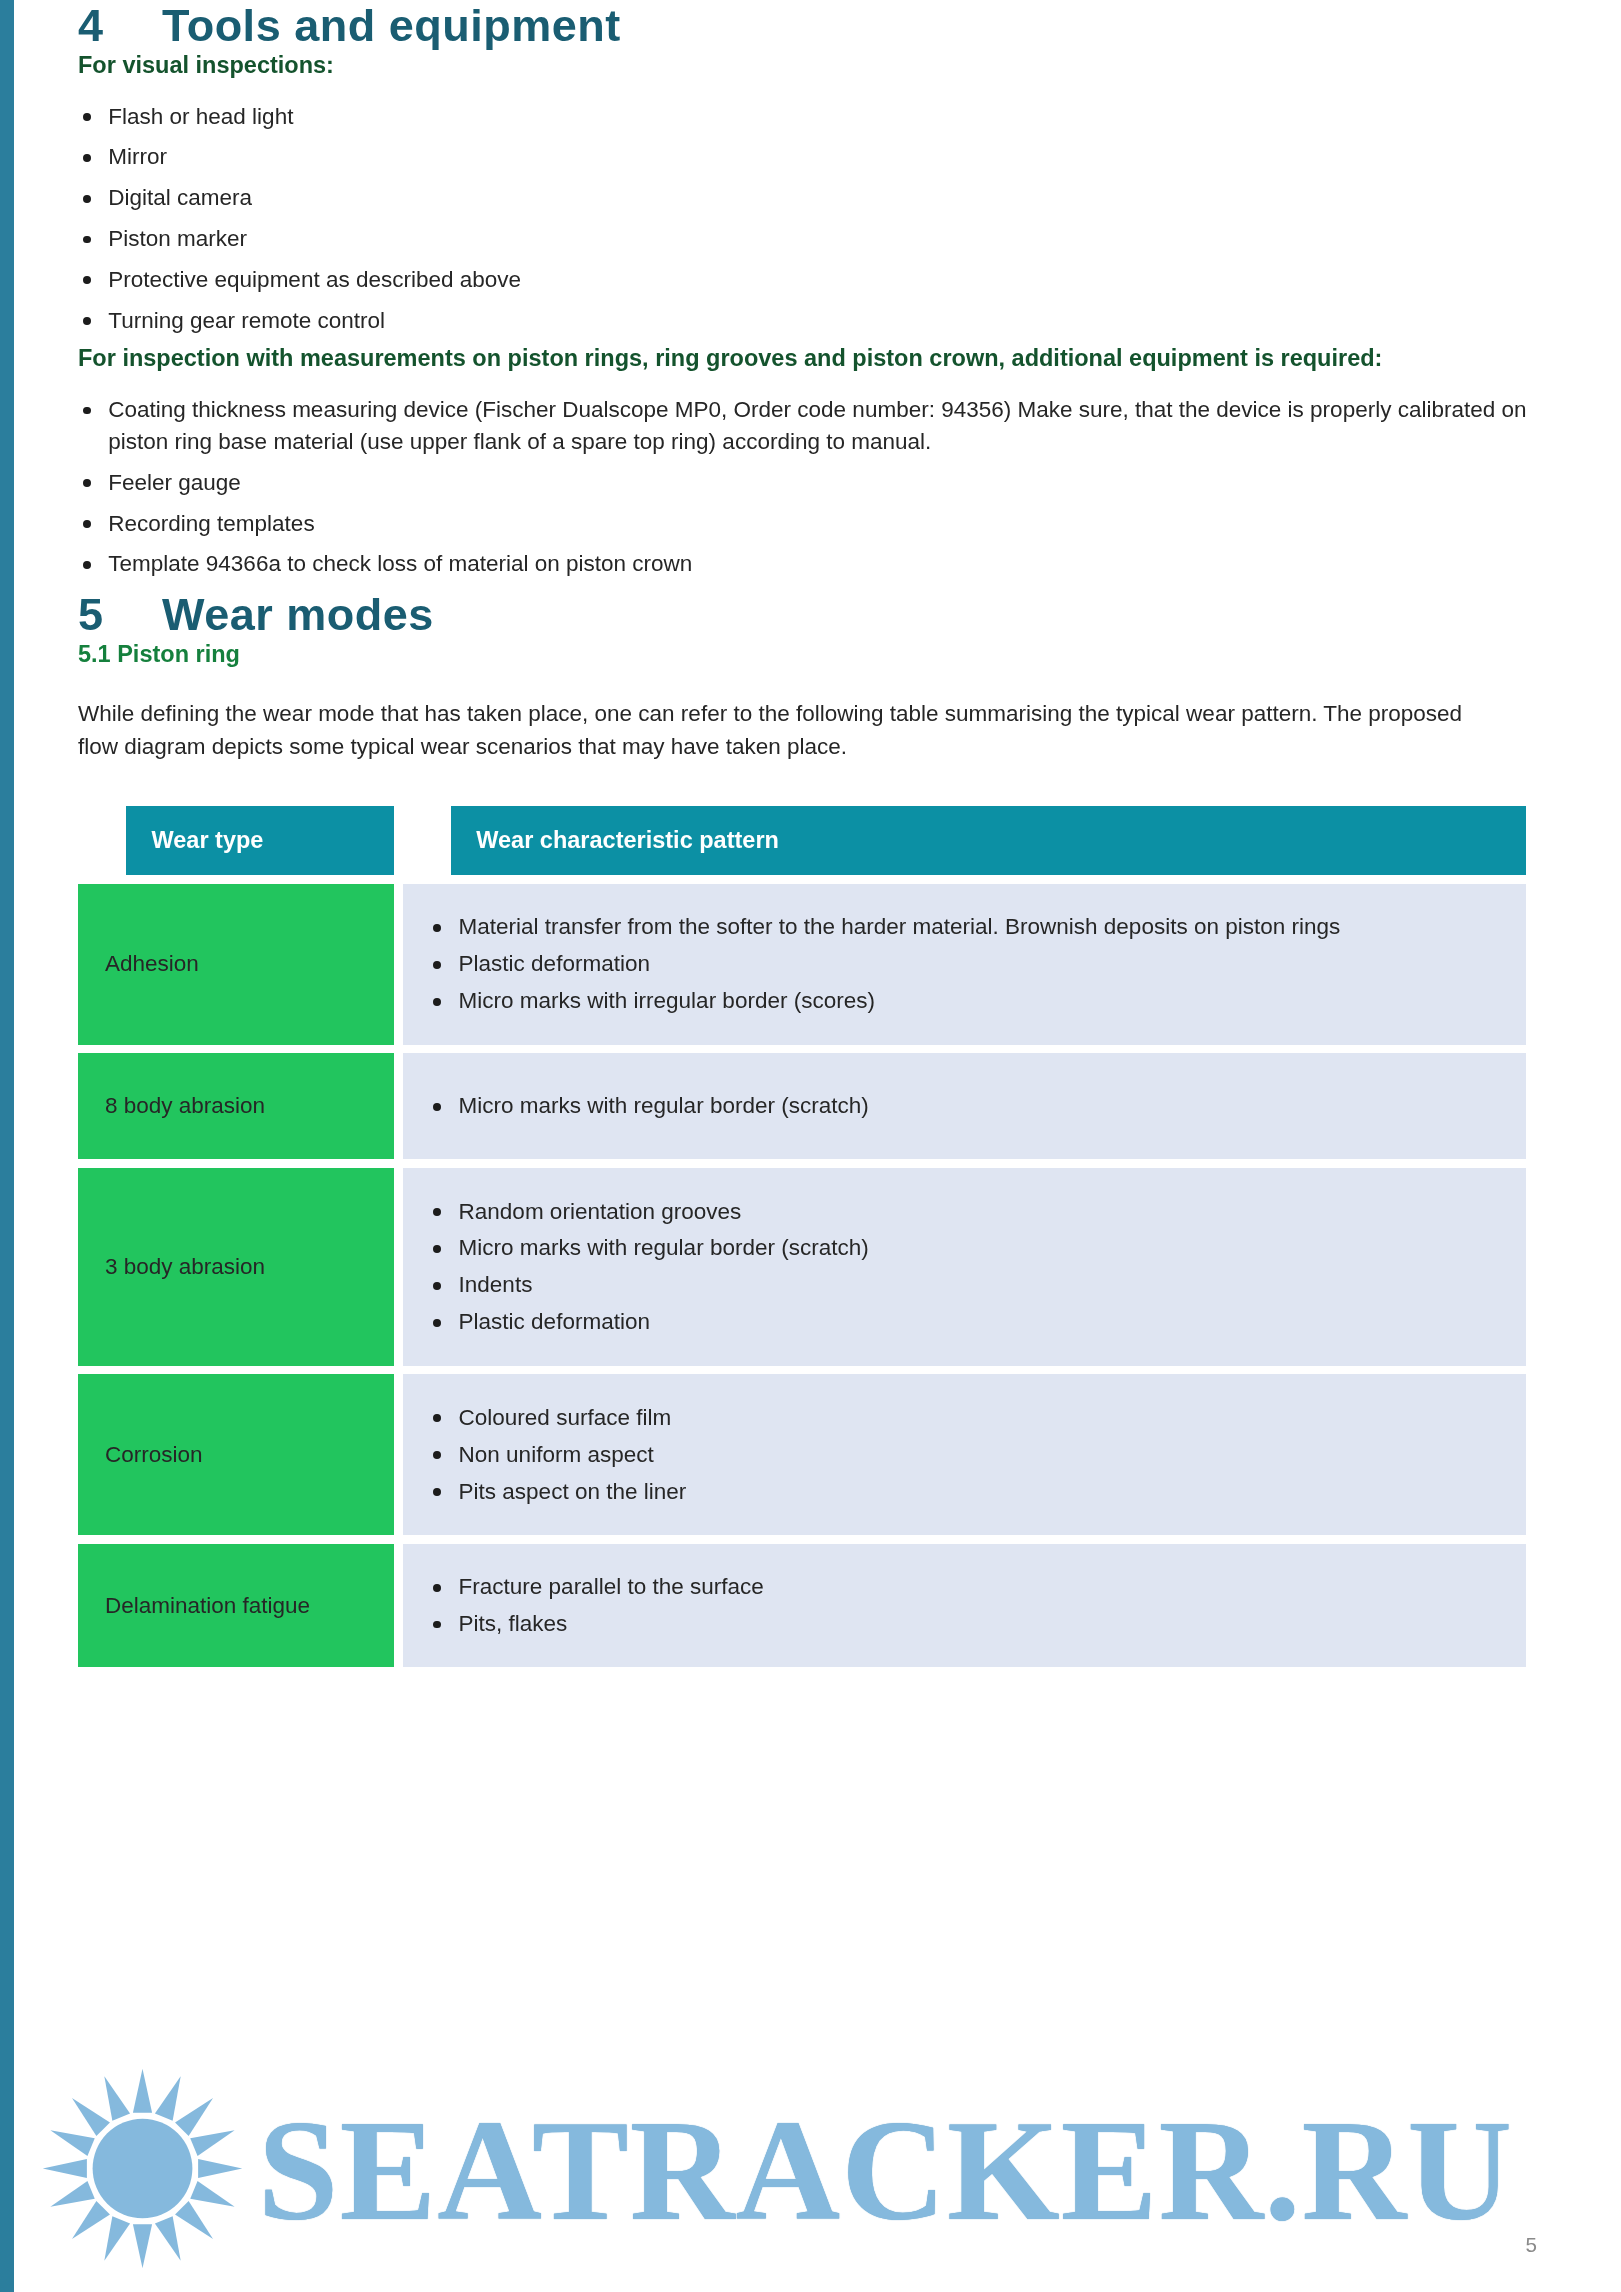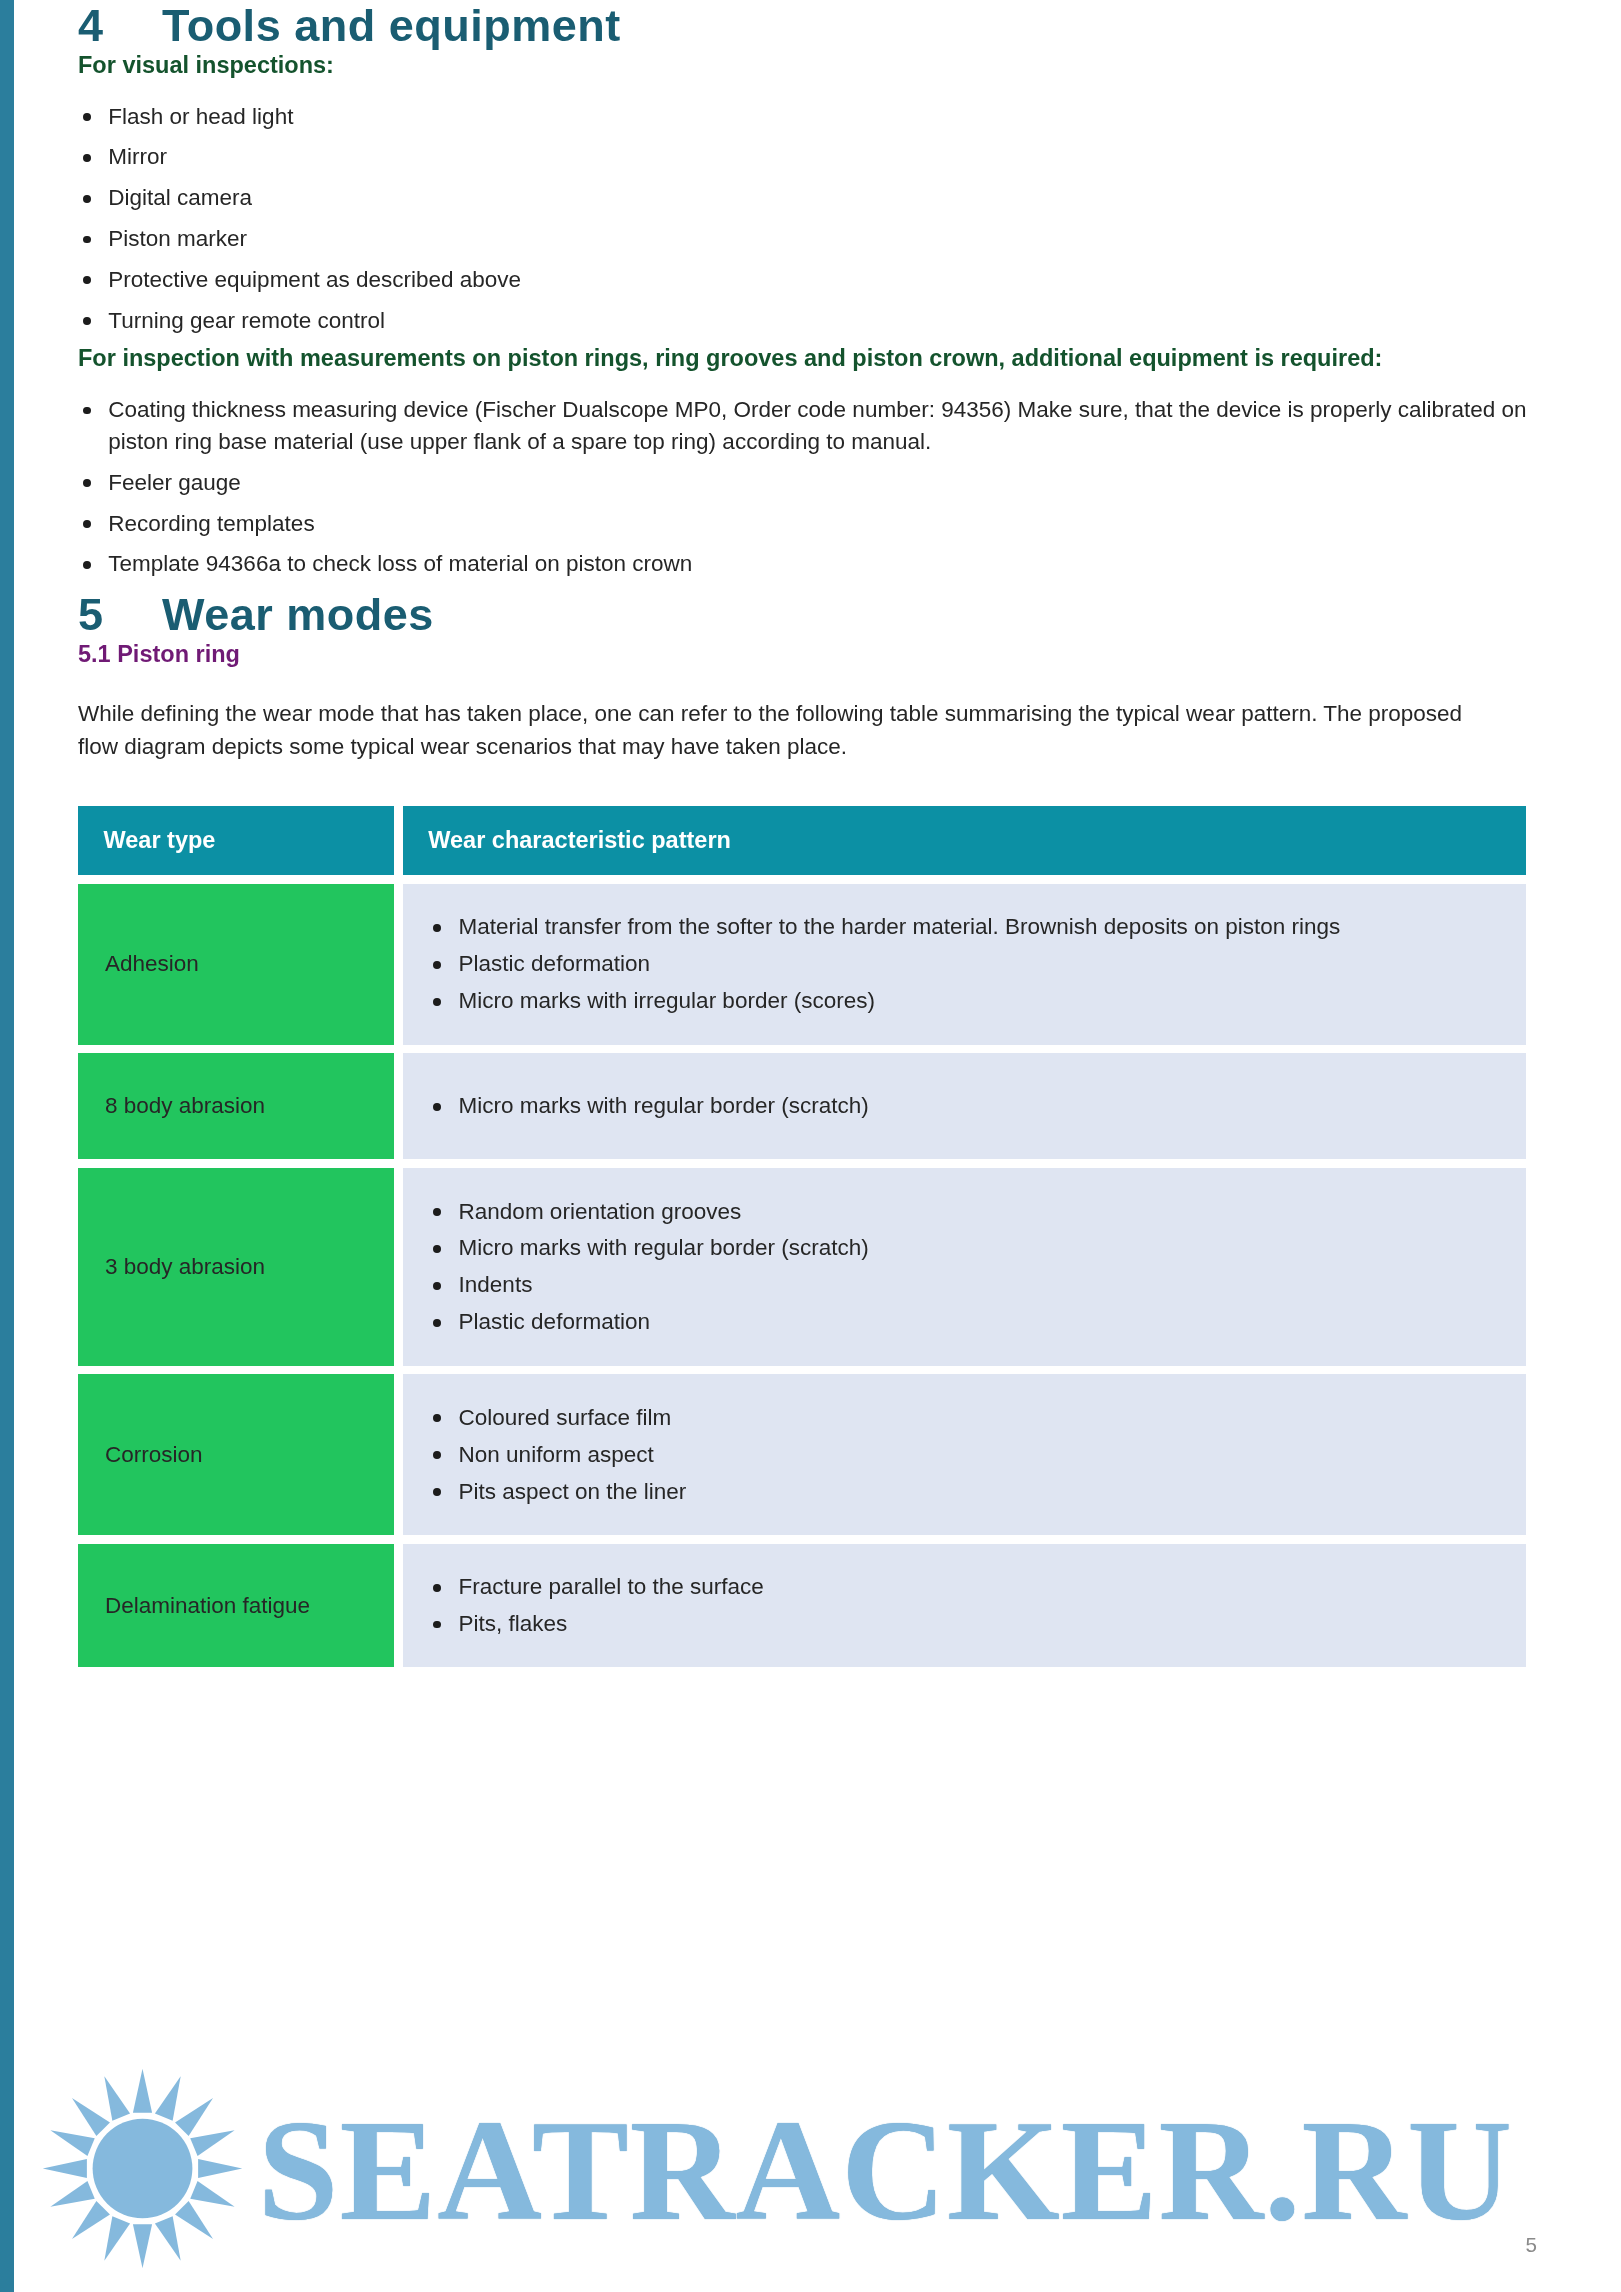--- a/index.html
+++ b/index.html
@@ -27,21 +27,21 @@
     display:flex;
   }
   h1.section-heading .sec-num{display:inline-block;width:84px;}
   .h1-first{margin-top:110px;margin-bottom:65px;}
   .h1-second{margin-top:186px;margin-bottom:98px;}
   .bold-sub{
     font-size:23.5px;font-weight:bold;color:#14532d;
     margin:0 0 21.6px 0;
   }
   .subsection-title{
-    font-size:23.5px;font-weight:bold;color:#701a75;
+    font-size:23.5px;font-weight:bold;color:#15803d;
     margin:0 0 29px 0;
   }
   ul.bullets{
     list-style:none;margin:0;padding:0;
   }
   ul.bullets li{
     display:flex;
     font-size:22.5px;
     line-height:32px;
     margin-bottom:8.8px;
@@ -66,20 +66,21 @@
     gap:8.8px;
     width:1448px;
   }
   .wt-h{
     background:#0c90a4;color:#ffffff;
     font-weight:bold;font-size:23.5px;
     display:flex;align-items:center;
     height:69px;
     padding:0 25.5px;
     box-sizing:border-box;
+    margin-left:48px;
   }
   .wt-type{
     background:#22c55e;
     display:flex;align-items:center;
     padding:0 27px;
     font-size:22.5px;
     box-sizing:border-box;
   }
   .wt-pat{
     background:#dfe5f2;

